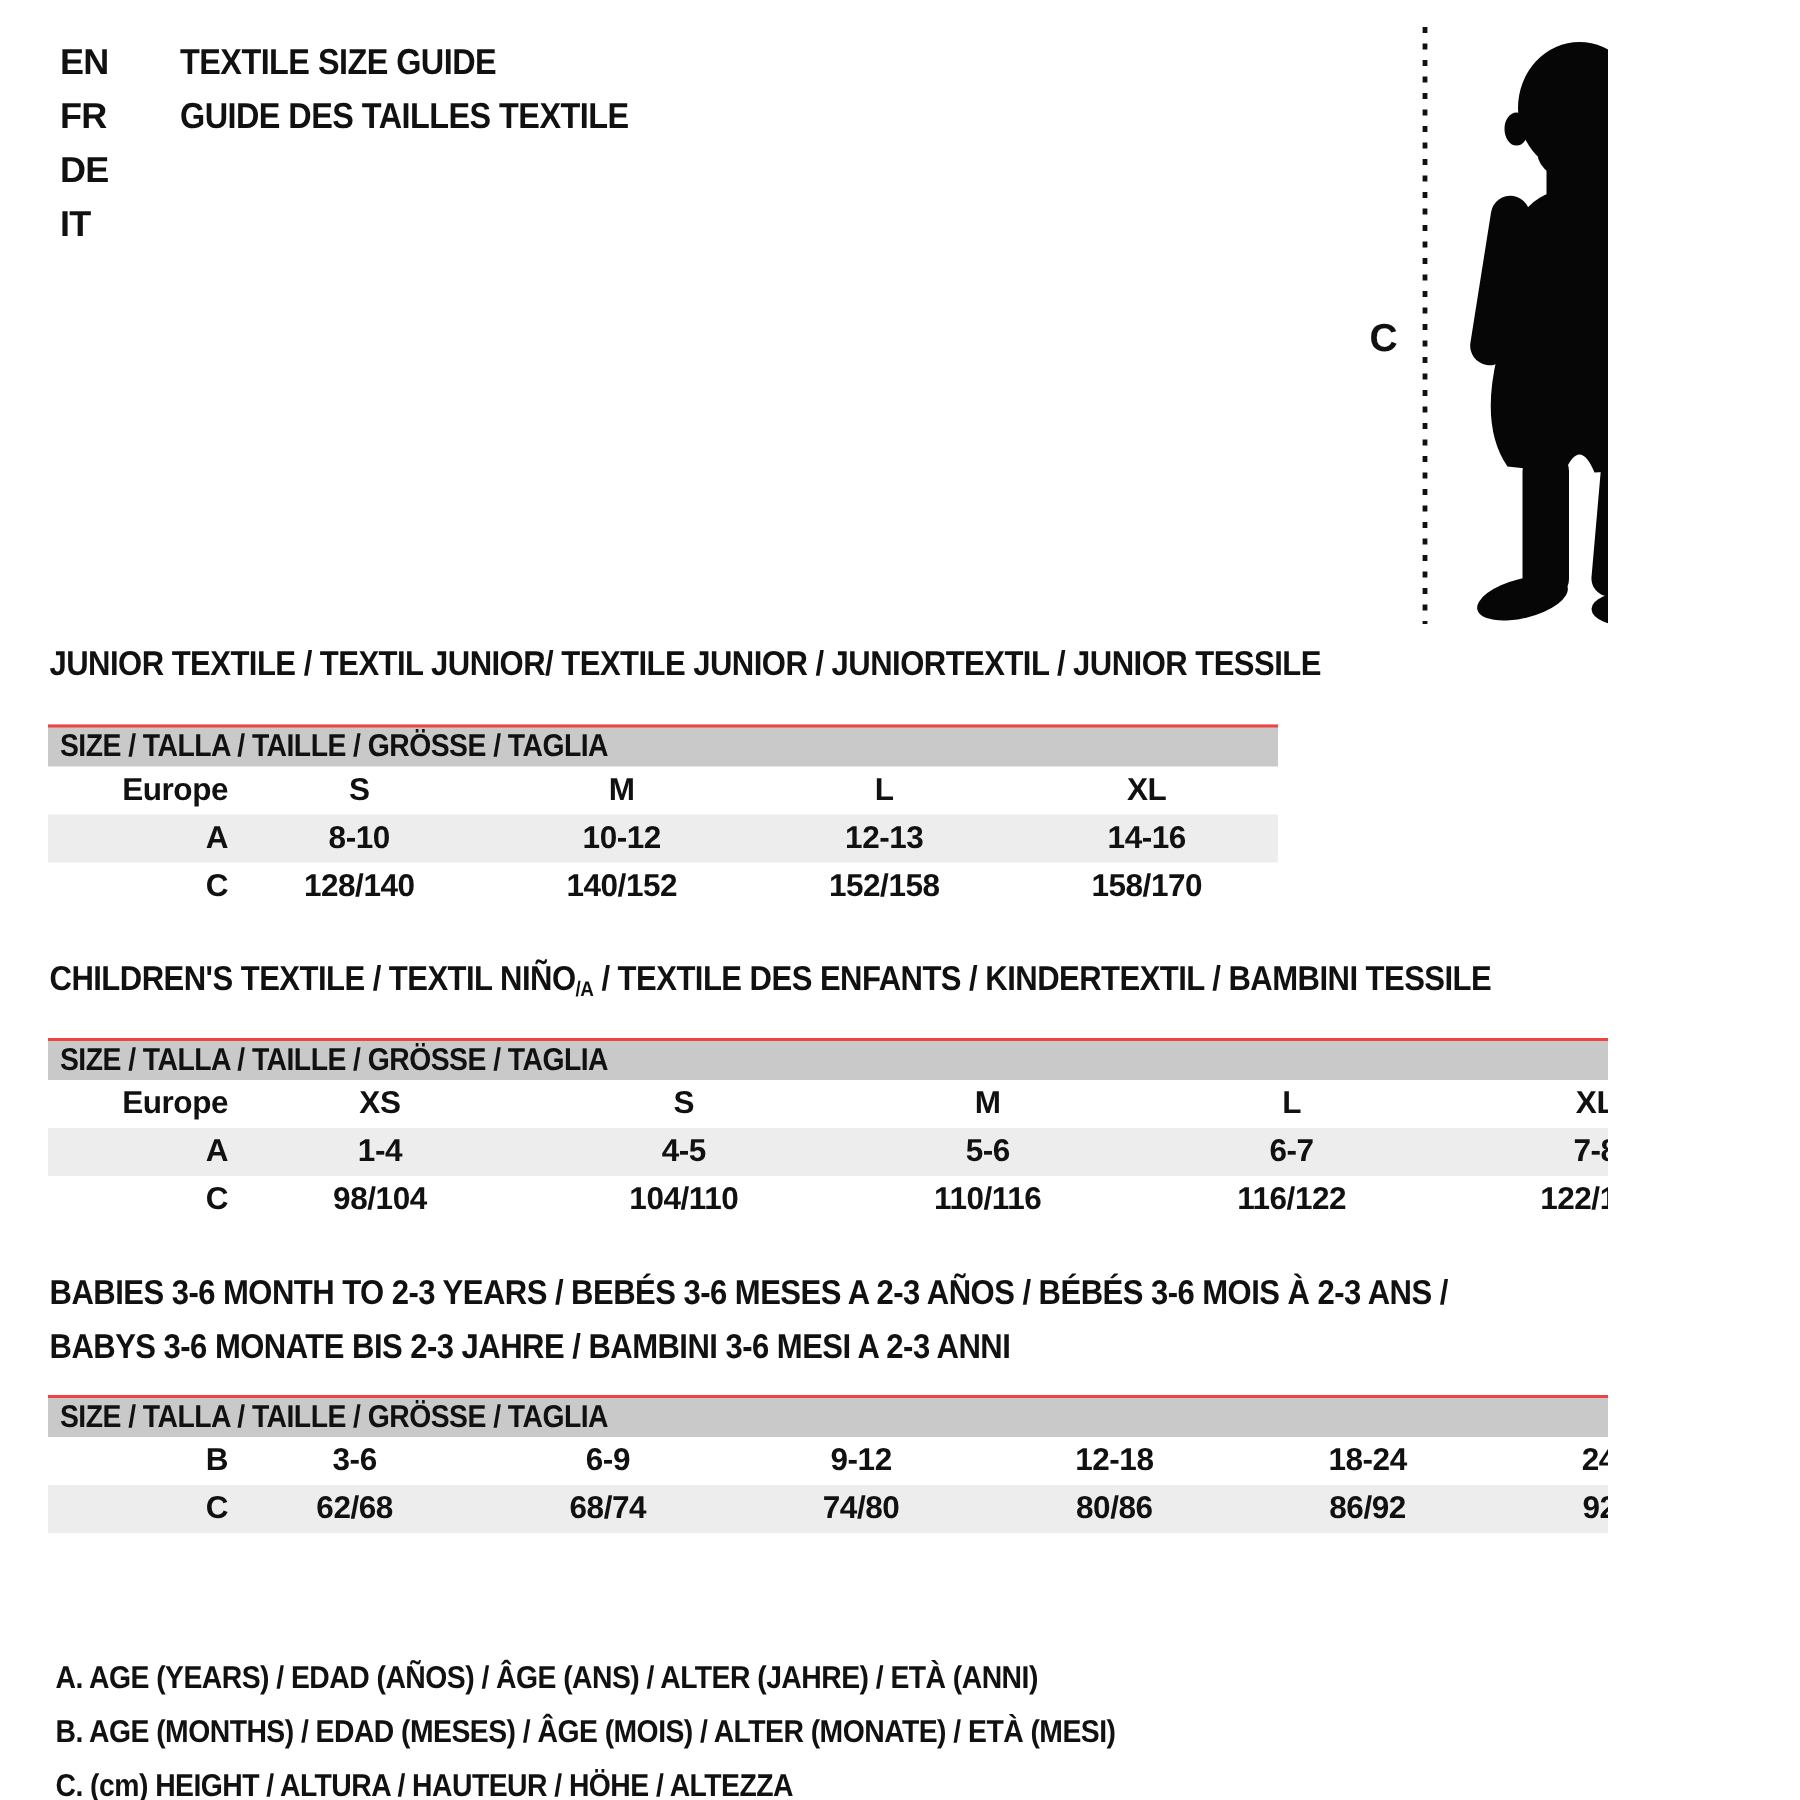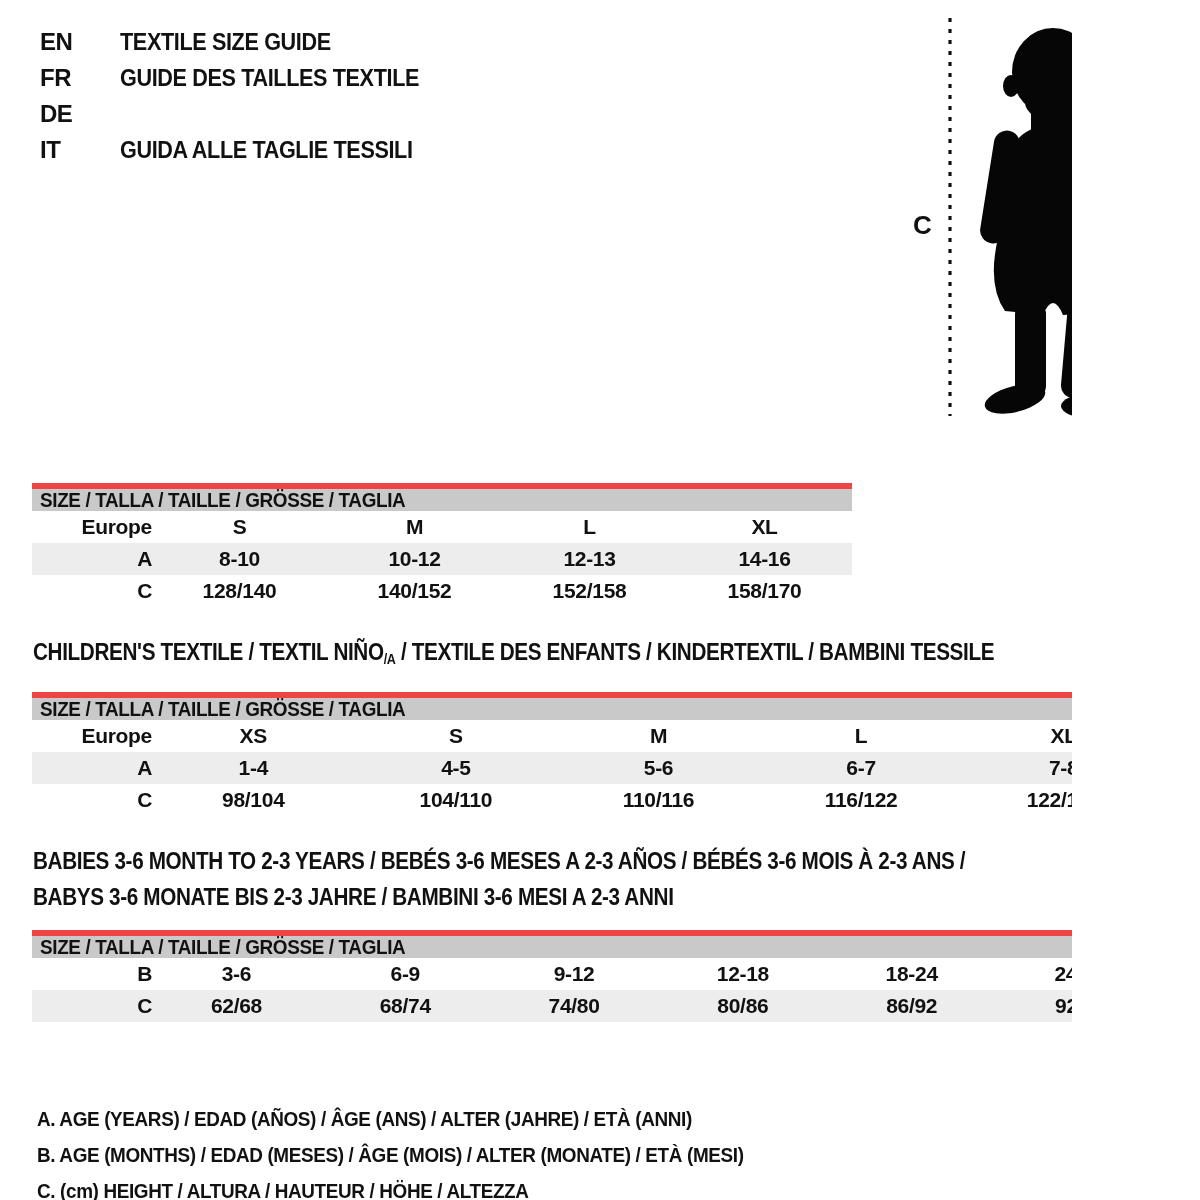--- a/index.html
+++ b/index.html
@@ -26,21 +26,21 @@
   #junior-title   { left:33px; top:429px; }
   #children-title { left:33px; top:639px; }
   #babies-title   { left:33px; top:843px; line-height:36px; }
   .sub { font-size:14px; vertical-align:-4px; }
 
   
   .tbl { position:absolute; left:32px; }
   #junior-tbl   { top:483px; width:820px; }
   #children-tbl { top:692px; width:1133px; }
   #babies-tbl   { top:930px; width:1133px; }
-  .tbl-header { height:28px; background:#c9c9c9; border-top:6px solid #ef4444;
+  .tbl-header { height:28px; background:#c9c9c9; border-top:2px solid #ef4444;
                 box-sizing:border-box; display:flex; align-items:center;
                 padding-left:8px; font-weight:700; font-size:21px; }
   .rows .t-row { display:flex; height:32px; align-items:center;
                  font-weight:700; font-size:21px; letter-spacing:-0.3px; }
   .rows .t-row:nth-child(even) { background:#ededed; }
   .lbl  { width:120px; padding-left:8px; box-sizing:border-box; text-align:right; }
   .cell { flex:1; text-align:center; }
 
   
   .footnotes { position:absolute; left:37px; top:1101px; font-weight:700;
@@ -58,21 +58,20 @@
     </div>
     <div class="lang-row">
       <span class="lang-code">FR</span>
       <span class="lang-title"><span class="cnd">GUIDE DES TAILLES TEXTILE</span></span>
     </div>
     <div class="lang-row">
       <span class="lang-code">DE</span>
     </div>
     <div class="lang-row">
       <span class="lang-code">IT</span>
-      <span class="lang-title"><span class="cnd">GUIDA ALLE TAGLIE TESSILI</span></span>
     </div>
   </div>
 
   <div class="figure">
     <span class="figure-label">C</span>
     <svg class="dash-line" width="6" height="402" viewBox="0 0 6 402">
       <line x1="3" y1="2" x2="3" y2="400" stroke="#111" stroke-width="3.2" stroke-dasharray="4 7"></line>
     </svg>
     <svg class="silhouette" width="178" height="400" viewBox="0 0 178 400">
       <g fill="#060606">
@@ -87,20 +86,23 @@
         <ellipse cx="129" cy="162" rx="5" ry="12" fill="#ffffff" transform="rotate(-10 129 162)"></ellipse>
         <path d="M33,216 Q22,263 40,289 L78,293 Q88,269 98,293 L136,291 Q152,261 142,216 Z"></path>
         <rect x="50" y="280" width="31" height="96" rx="12"></rect>
         <rect x="99" y="282" width="29" height="94" rx="12" transform="rotate(5 113 329)"></rect>
         <ellipse cx="50" cy="377" rx="31" ry="13" transform="rotate(-14 50 377)"></ellipse>
         <ellipse cx="124" cy="384" rx="28" ry="12"></ellipse>
       </g>
     </svg>
   </div>
 
+  <h2 class="sec-title" id="junior-title">
+    <span class="cnd">JUNIOR TEXTILE / TEXTIL JUNIOR/ TEXTILE JUNIOR / JUNIORTEXTIL / JUNIOR TESSILE</span>
+  </h2>
   <div class="tbl" id="junior-tbl">
     <div class="tbl-header">
       <span class="cnd">SIZE / TALLA / TAILLE / GRÖSSE / TAGLIA</span>
     </div>
     <div class="rows">
       <div class="t-row">
         <span class="lbl">Europe</span>
         <span class="cell">S</span>
         <span class="cell">M</span>
         <span class="cell">L</span>

